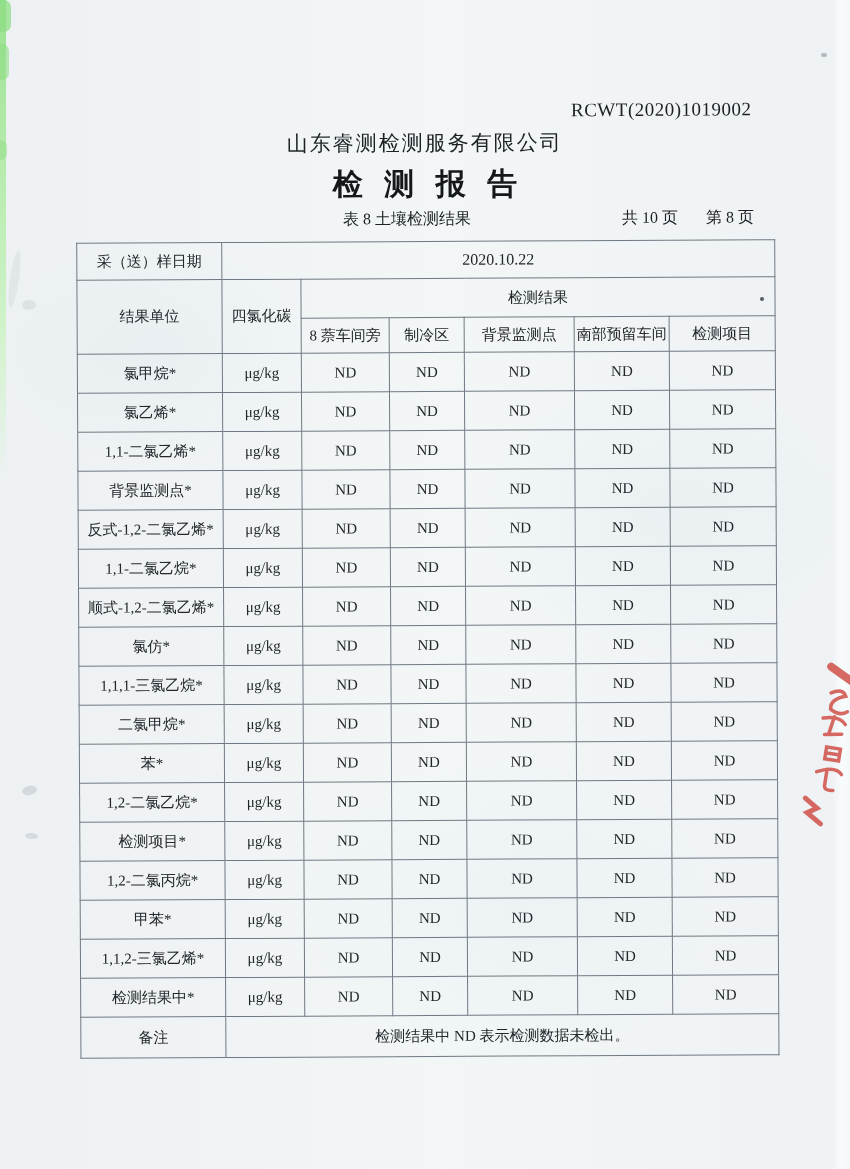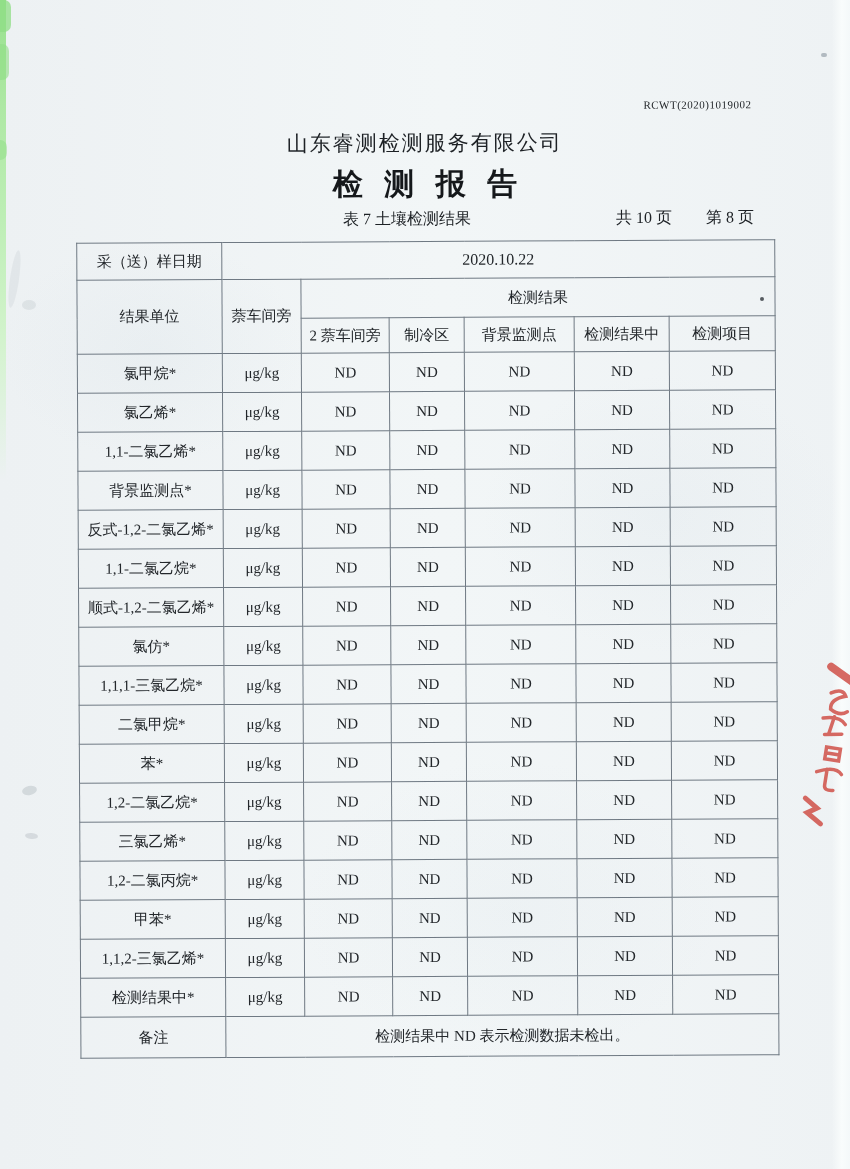--- a/index.html
+++ b/index.html
@@ -32,29 +32,29 @@
   .smudge{position:absolute;border-radius:50%;}
   .sm1{left:10px;top:250px;width:9px;height:58px;background:rgba(130,142,152,.10);transform:rotate(8deg);}
   .sm2{left:22px;top:300px;width:14px;height:10px;background:rgba(130,142,152,.14);}
   .sm3{left:22px;top:786px;width:15px;height:9px;background:rgba(120,132,142,.22);transform:rotate(-12deg);}
   .sm4{left:25px;top:833px;width:13px;height:6px;background:rgba(120,132,142,.20);transform:rotate(6deg);}
   .speck1{position:absolute;left:760px;top:297px;width:4px;height:4px;background:#3b4045;border-radius:50%;opacity:.85;}
   .speck2{position:absolute;left:821px;top:53px;width:6px;height:4px;background:#98a2ab;border-radius:2px;opacity:.7;}
 
   .content{position:absolute;inset:0;transform:rotate(-0.3deg);transform-origin:50% 50%;}
 
-  .report-no{position:absolute;top:100px;right:96px;font-size:11px;letter-spacing:.5px;color:#1d2125;}
+  .report-no{position:absolute;top:100px;right:96px;font-size:19px;letter-spacing:.5px;color:#1d2125;}
   .company{position:absolute;top:129px;left:78px;width:698px;text-align:center;
            font-size:21px;letter-spacing:2px;color:#1d2125;}
   .title{position:absolute;top:164px;left:78px;width:698px;text-align:center;
          font-size:30px;font-weight:bold;letter-spacing:7px;text-indent:7px;color:#15181b;}
   .caption-row{position:absolute;top:209px;left:78px;width:698px;height:22px;font-size:16px;color:#1d2125;}
   .caption{position:absolute;left:267px;top:0;}
   .pages{position:absolute;right:20px;top:0;}
-  .pages .cur{margin-left:30px;}
+  .pages .cur{margin-left:24px;}
 
   table.results{
     position:absolute;top:241px;left:78px;width:698px;
     border-collapse:collapse;table-layout:fixed;
     font-size:15px;color:#23272b;
   }
   table.results td{
     border:1px solid #6f7983;text-align:center;vertical-align:middle;
     padding:0;white-space:nowrap;overflow:hidden;
   }
@@ -91,21 +91,21 @@
   </g>
 </svg>
 
 <div class="content">
 
   <div class="report-no">RCWT(2020)1019002</div>
   <div class="company">山东睿测检测服务有限公司</div>
   <div class="title">检 测 报 告</div>
 
   <div class="caption-row">
-    <span class="caption">表 7 土壤检测结果</span>
+    <span class="caption">表 8 土壤检测结果</span>
     <span class="pages">
       <span>共 10 页</span>
       <span class="cur">第 8 页</span>
     </span>
   </div>
 
   <table class="results">
     <colgroup>
       <col style="width:145px">
         <col style="width:79px">
@@ -115,28 +115,28 @@
         <col style="width:95px">
         <col style="width:106px">
     </colgroup>
     <tbody>
       <tr class="r-date">
         <td>采（送）样日期</td>
         <td class="val" colspan="6">2020.10.22</td>
       </tr>
       <tr class="r-h1">
         <td rowspan="2">结果单位</td>
-        <td rowspan="2">萘车间旁</td>
+        <td rowspan="2">四氯化碳</td>
         <td colspan="5">检测结果</td>
       </tr>
       <tr class="r-h2">
-        <td>2 萘车间旁</td>
+        <td>8 萘车间旁</td>
         <td>制冷区</td>
         <td>背景监测点</td>
-        <td>检测结果中</td>
+        <td>南部预留车间</td>
         <td>检测项目</td>
       </tr>
 
         <tr class="r-data">
           <td>氯甲烷*</td>
           <td>μg/kg</td>
           <td>ND</td>
           <td>ND</td>
           <td>ND</td>
           <td>ND</td>
@@ -247,21 +247,21 @@
           <td>1,2-二氯乙烷*</td>
           <td>μg/kg</td>
           <td>ND</td>
           <td>ND</td>
           <td>ND</td>
           <td>ND</td>
           <td>ND</td>
         </tr>
 
         <tr class="r-data">
-          <td>三氯乙烯*</td>
+          <td>检测项目*</td>
           <td>μg/kg</td>
           <td>ND</td>
           <td>ND</td>
           <td>ND</td>
           <td>ND</td>
           <td>ND</td>
         </tr>
 
         <tr class="r-data">
           <td>1,2-二氯丙烷*</td>

